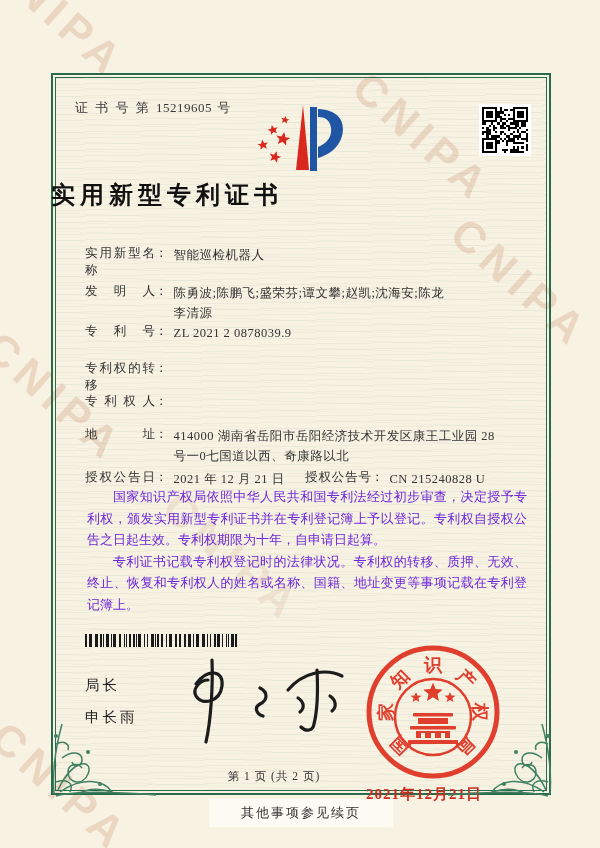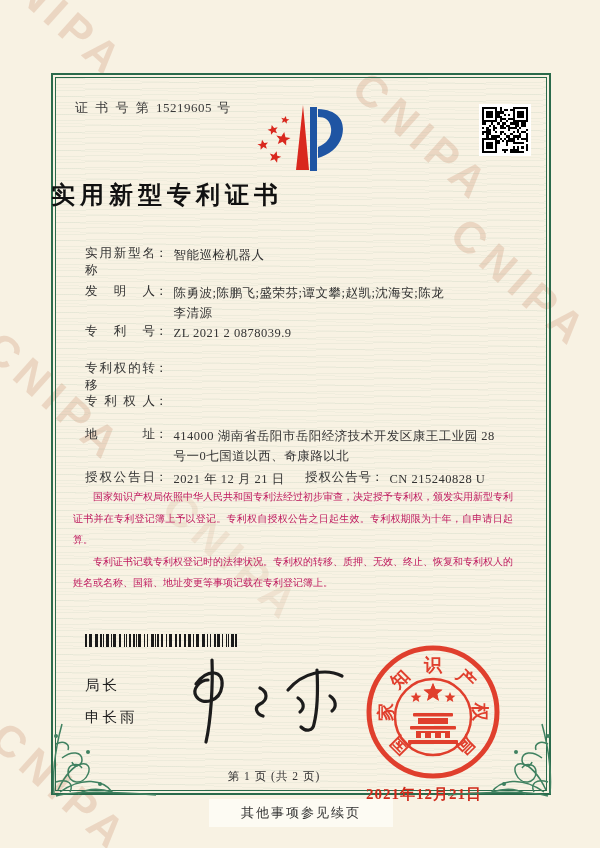--- a/index.html
+++ b/index.html
@@ -36,22 +36,22 @@
   .title { position:absolute; left:51px; top:179px; width:500px; text-align:left;
            font-size:24px; font-weight:bold; letter-spacing:5px; color:#111; }
 
   .row { position:absolute; left:85px; font-size:12.5px; color:#333; display:flex; align-items:flex-start; }
   .lbl { display:inline-block; width:70px; text-align:justify; text-align-last:justify; flex:none; }
   .colon { flex:none; margin-right:6px; }
   .val { white-space:pre-line; width:365px; line-height:20px; letter-spacing:0.5px; }
   .row2 { position:absolute; left:305px; font-size:12.5px; color:#333; display:flex; }
   .row2 .lbl { width:66px; }
 
-  .legal { position:absolute; left:73px; top:486px; width:440px; font-size:10px;
-           line-height:21.5px; text-align:justify; color:#be185d; }
+  .legal { position:absolute; left:87px; top:486px; width:440px; font-size:13px;
+           line-height:21.5px; text-align:justify; color:#6d28d9; }
   .legal p { text-indent:2em; }
 
   .barcode { position:absolute; left:85px; top:633px; width:154px; height:13px; }
 
   .signer-title { position:absolute; left:85px; top:676px; font-size:14.5px; letter-spacing:3px; color:#222; }
   .signer-name  { position:absolute; left:85px; top:708px; font-size:14.5px; letter-spacing:3px; color:#222;font-family:Liberation Serif, serif; }
   .signature { position:absolute; left:168px; top:650px; }
 
   .seal { position:absolute; left:358px; top:637px; opacity:0.93; }
   .date-stamp { position:absolute; left:366px; top:785px; font-size:15px; font-weight:bold;

